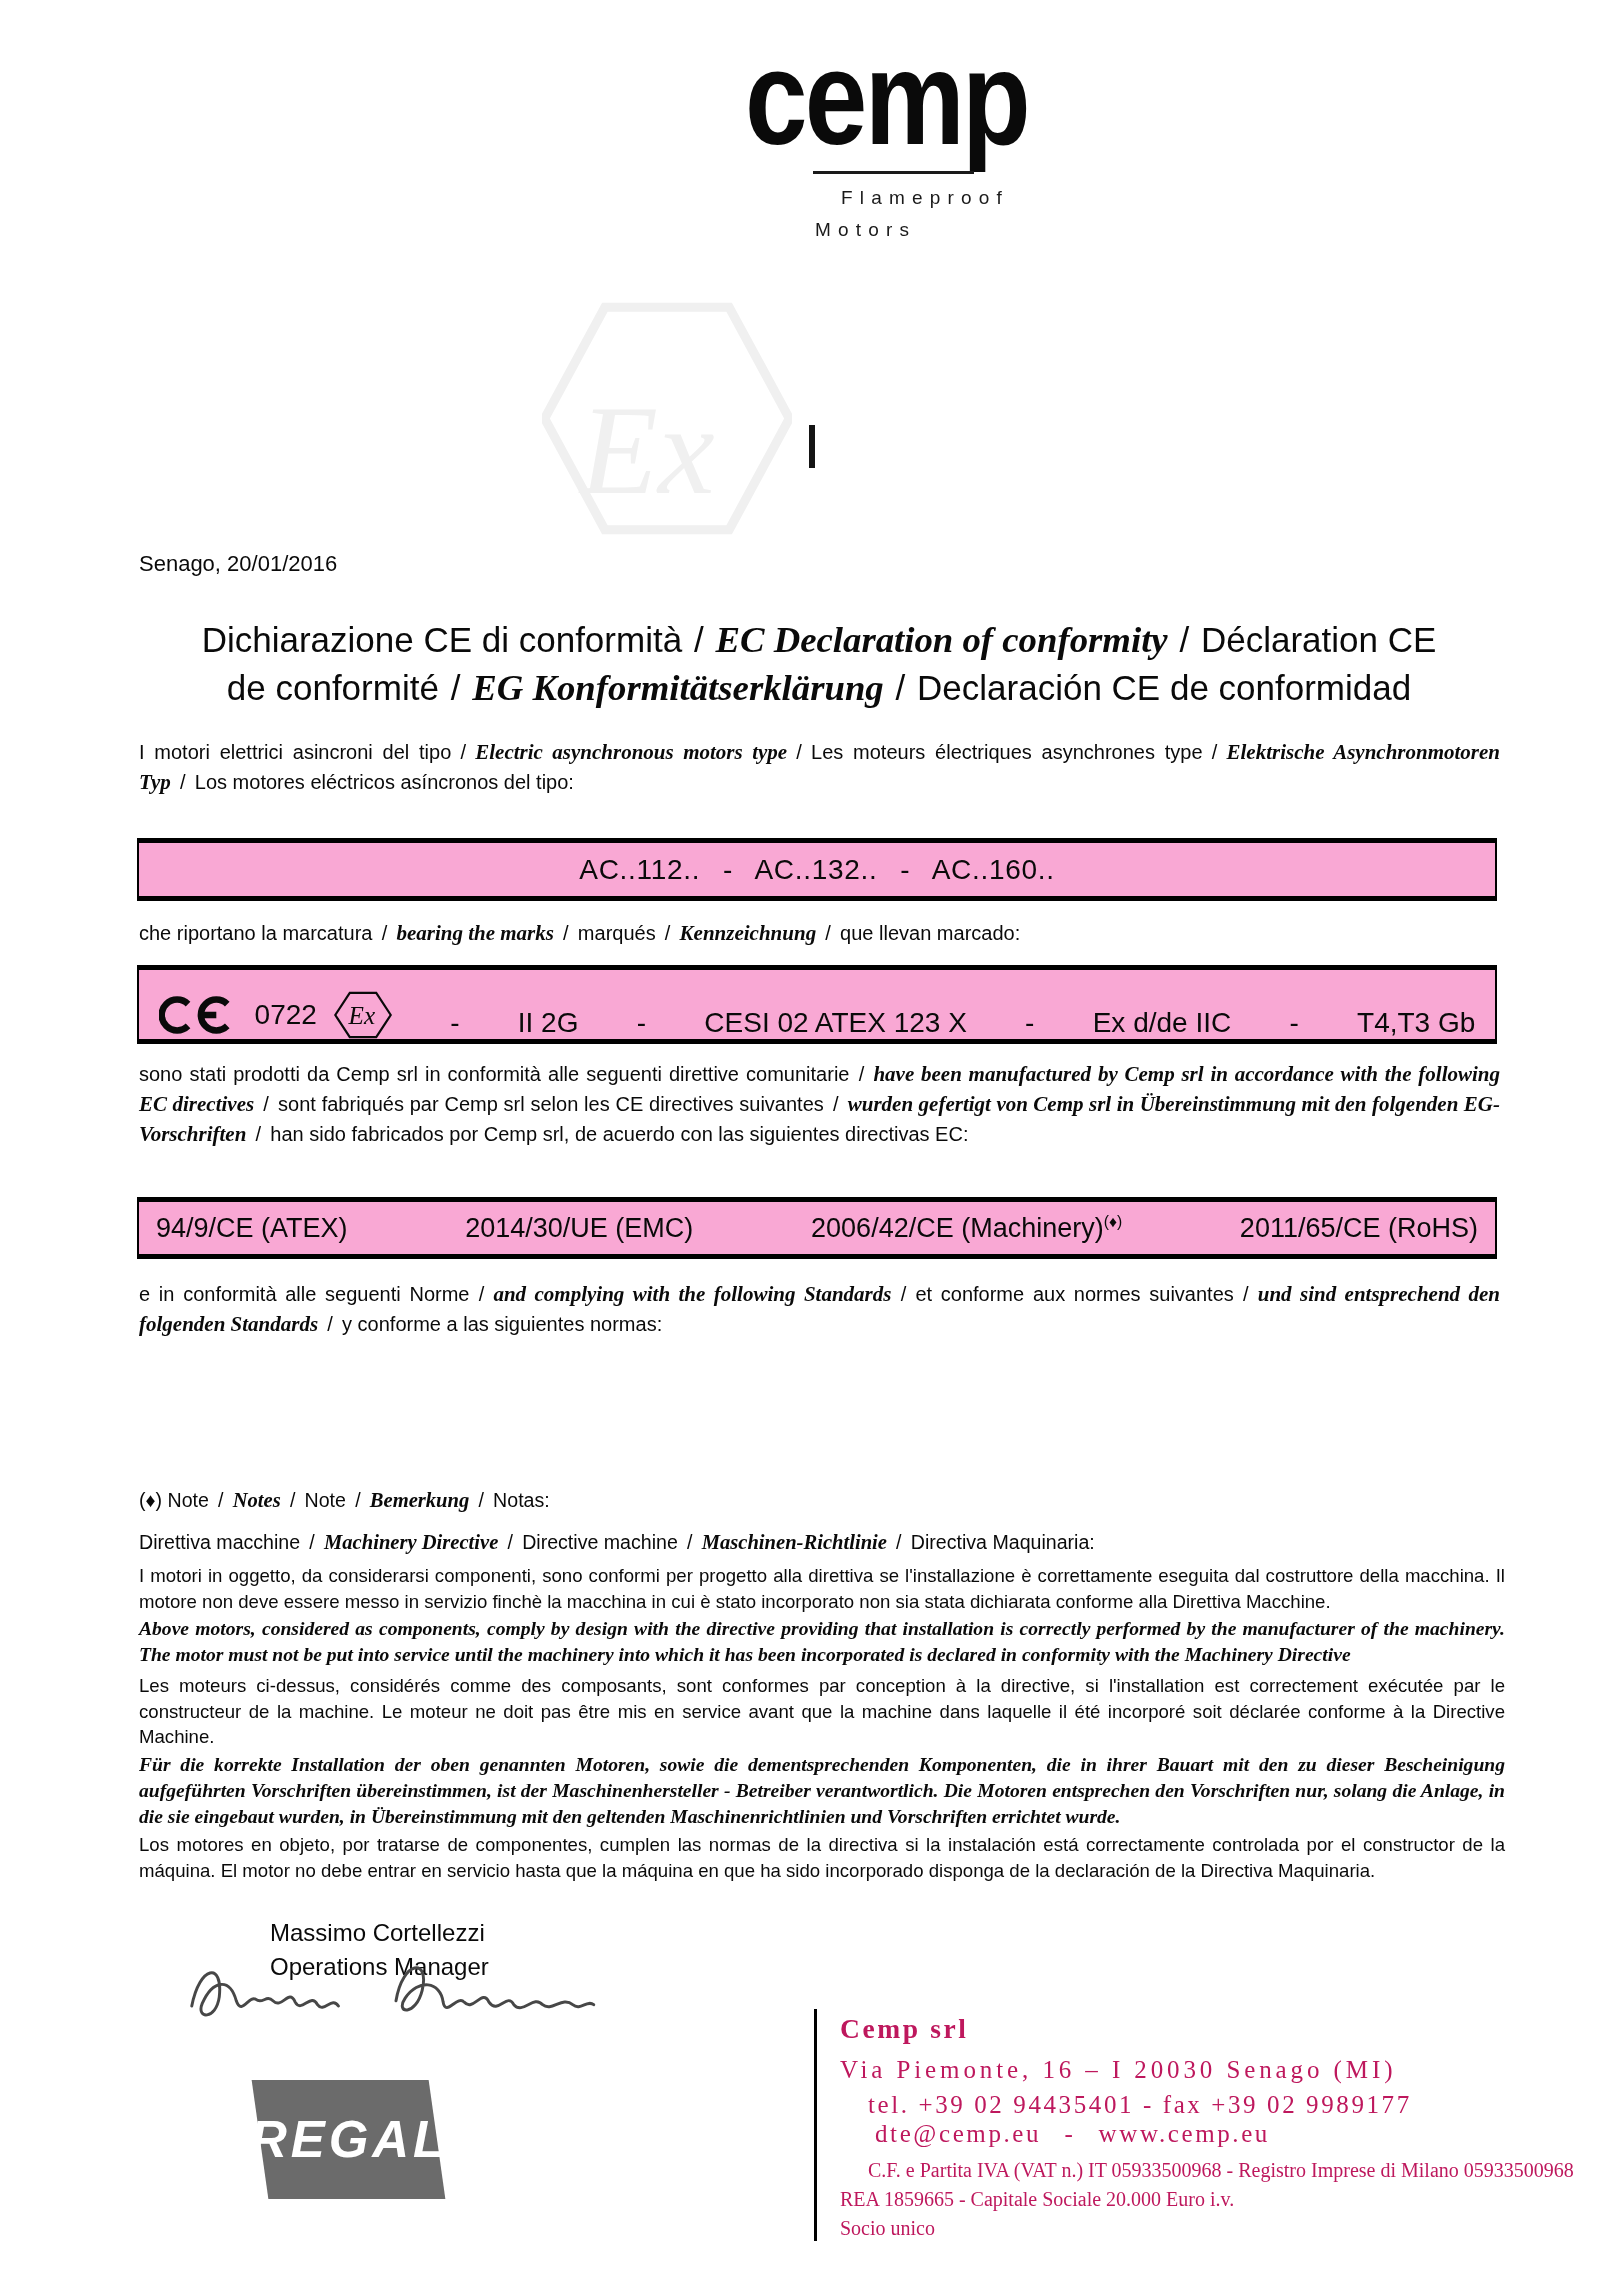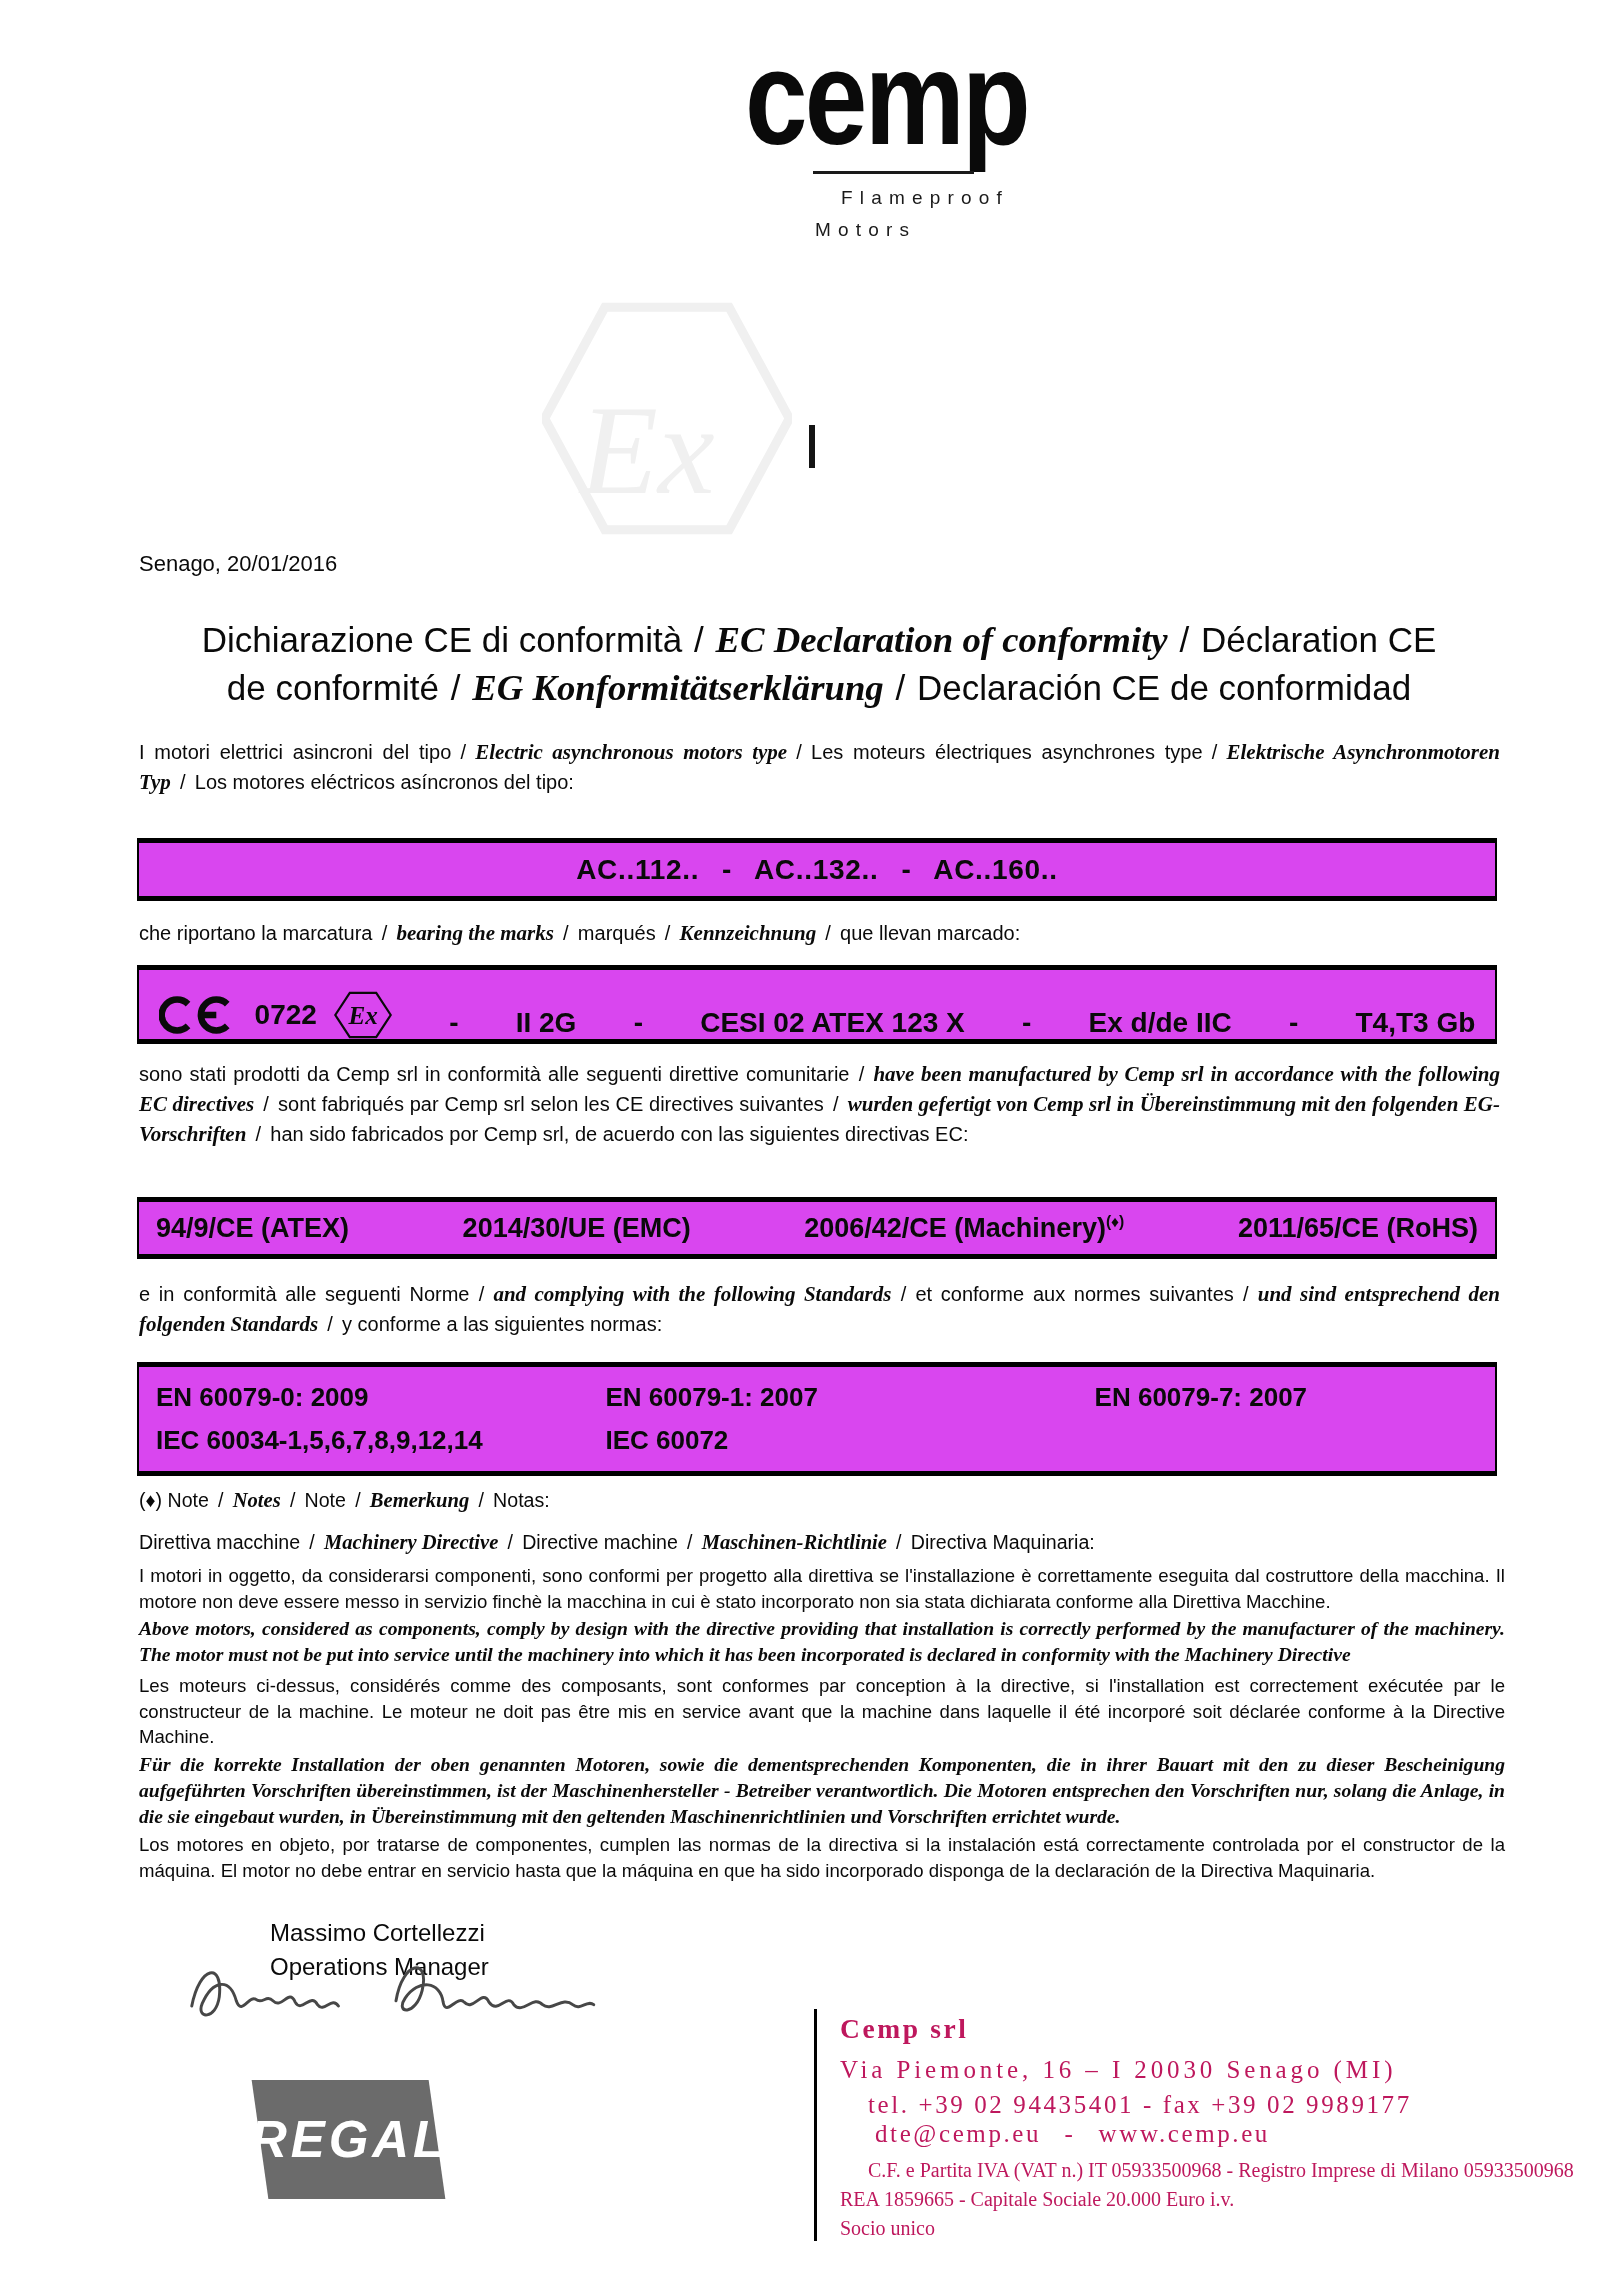--- a/index.html
+++ b/index.html
@@ -17,22 +17,22 @@
   
   .abs{position:absolute;}
   .date{left:139px;top:551px;font-size:22px;}
   .title{left:139px;top:616px;width:1360px;text-align:center;font-size:35px;line-height:48px;}
   .para{left:139px;width:1361px;font-size:20px;line-height:30px;text-align:justify;}
   .line{left:139px;font-size:20px;}
   .bi{font-family:"Liberation Serif",serif;font-style:italic;font-weight:bold;font-size:1.05em;}
   .sep{padding:0 9.2px;font-weight:normal;font-style:normal;font-family:"Liberation Sans",sans-serif;}
   .title .sep{padding:0 11.8px;}
   
-  .dbox{position:absolute;left:137px;width:1360px;box-sizing:border-box;background:#d946ef;
-        border:2px solid #000;border-top-width:5.2px;border-bottom-width:5.2px;font-weight:bold;}
+  .dbox{position:absolute;left:137px;width:1360px;box-sizing:border-box;background:#f9a8d4;
+        border:2px solid #000;border-top-width:5.2px;border-bottom-width:5.2px;font-weight:normal;}
   .box-types{top:838px;height:63px;display:flex;align-items:center;justify-content:center;
              font-size:28px;word-spacing:14.4px;letter-spacing:0.7px;}
   .box-marking{top:965px;height:79px;display:flex;align-items:flex-end;justify-content:space-between;
                padding:0 19.6px;font-size:28px;}
   .mark-group{display:flex;align-items:center;gap:17px;}
   .box-directives{top:1197px;height:62px;display:flex;align-items:center;justify-content:space-between;
                   padding:0 17px;font-size:27px;}
   .box-directives sup{font-size:15.7px;vertical-align:super;}
   .box-standards{top:1362px;height:114px;display:grid;grid-template-columns:34% 37% 29%;
                  align-content:center;row-gap:6.5px;padding:0 17px;font-size:26px;line-height:37px;}
@@ -119,28 +119,20 @@
 
   <div class="dbox box-directives">
     <span>94/9/CE (ATEX)</span>
     <span>2014/30/UE (EMC)</span>
     <span><span>2006/42/CE (Machinery)</span><sup>(♦)</sup></span>
     <span>2011/65/CE (RoHS)</span>
   </div>
 
   <div class="abs para" style="top:1279px"><span>e in conformità alle seguenti Norme</span><span class="sep">/</span><span class="bi">and complying with the following Standards</span><span class="sep">/</span><span>et conforme aux normes suivantes</span><span class="sep">/</span><span class="bi">und sind entsprechend den folgenden Standards</span><span class="sep">/</span><span>y conforme a las siguientes normas:</span></div>
 
-  <div class="dbox box-standards">
-    <span>EN 60079-0: 2009</span>
-    <span>EN 60079-1: 2007</span>
-    <span>EN 60079-7: 2007</span>
-    <span>IEC 60034-1,5,6,7,8,9,12,14</span>
-    <span>IEC 60072</span>
-    <span></span>
-  </div>
 
   <div class="abs line note-heading"><span>(♦) Note</span><span class="sep">/</span><span class="bi">Notes</span><span class="sep">/</span><span>Note</span><span class="sep">/</span><span class="bi">Bemerkung</span><span class="sep">/</span><span>Notas:</span></div>
 
   <div class="abs line mach-heading"><span>Direttiva macchine</span><span class="sep">/</span><span class="bi">Machinery Directive</span><span class="sep">/</span><span>Directive machine</span><span class="sep">/</span><span class="bi">Maschinen-Richtlinie</span><span class="sep">/</span><span>Directiva Maquinaria:</span></div>
 
   <div class="abs note" style="top:1563px">I motori in oggetto, da considerarsi componenti, sono conformi per progetto alla direttiva se l'installazione è correttamente eseguita dal costruttore della macchina. Il motore non deve essere messo in servizio finchè la macchina in cui è stato incorporato non sia stata dichiarata conforme alla Direttiva Macchine.</div>
   <div class="abs note note-bi" style="top:1616px">Above motors, considered as components, comply by design with the directive providing that installation is correctly performed by the manufacturer of the machinery. The motor must not be put into service until the machinery into which it has been incorporated is declared in conformity with the Machinery Directive</div>
   <div class="abs note" style="top:1673px">Les moteurs ci-dessus, considérés comme des composants, sont conformes par conception à la directive, si l'installation est correctement exécutée par le constructeur de la machine. Le moteur ne doit pas être mis en service avant que la machine dans laquelle il été incorporé soit déclarée conforme à la Directive Machine.</div>
   <div class="abs note note-bi" style="top:1752px">Für die korrekte Installation der oben genannten Motoren, sowie die dementsprechenden Komponenten, die in ihrer Bauart mit den zu dieser Bescheinigung aufgeführten Vorschriften übereinstimmen, ist der Maschinenhersteller - Betreiber verantwortlich. Die Motoren entsprechen den Vorschriften nur, solang die Anlage, in die sie eingebaut wurden, in Übereinstimmung mit den geltenden Maschinenrichtlinien und Vorschriften errichtet wurde.</div>
   <div class="abs note" style="top:1832px">Los motores en objeto, por tratarse de componentes, cumplen las normas de la directiva si la instalación está correctamente controlada por el constructor de la máquina. El motor no debe entrar en servicio hasta que la máquina en que ha sido incorporado disponga de la declaración de la Directiva Maquinaria.</div>

